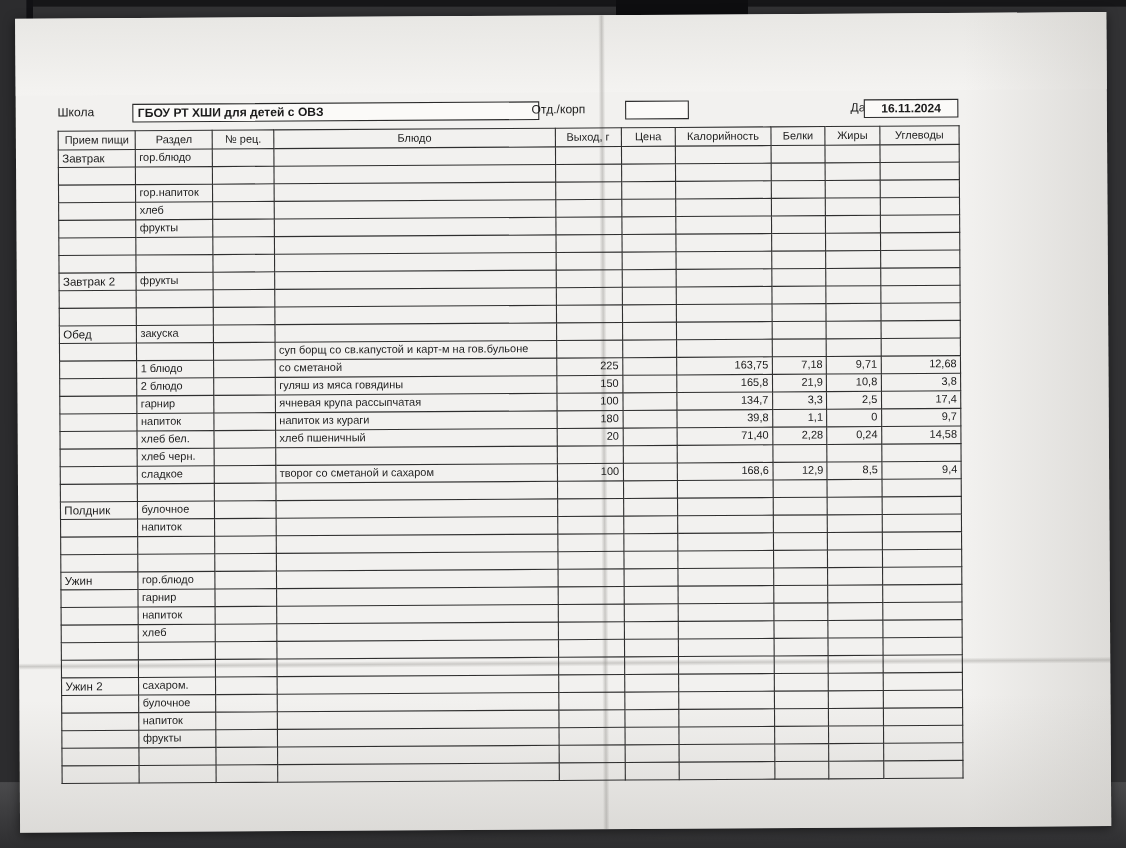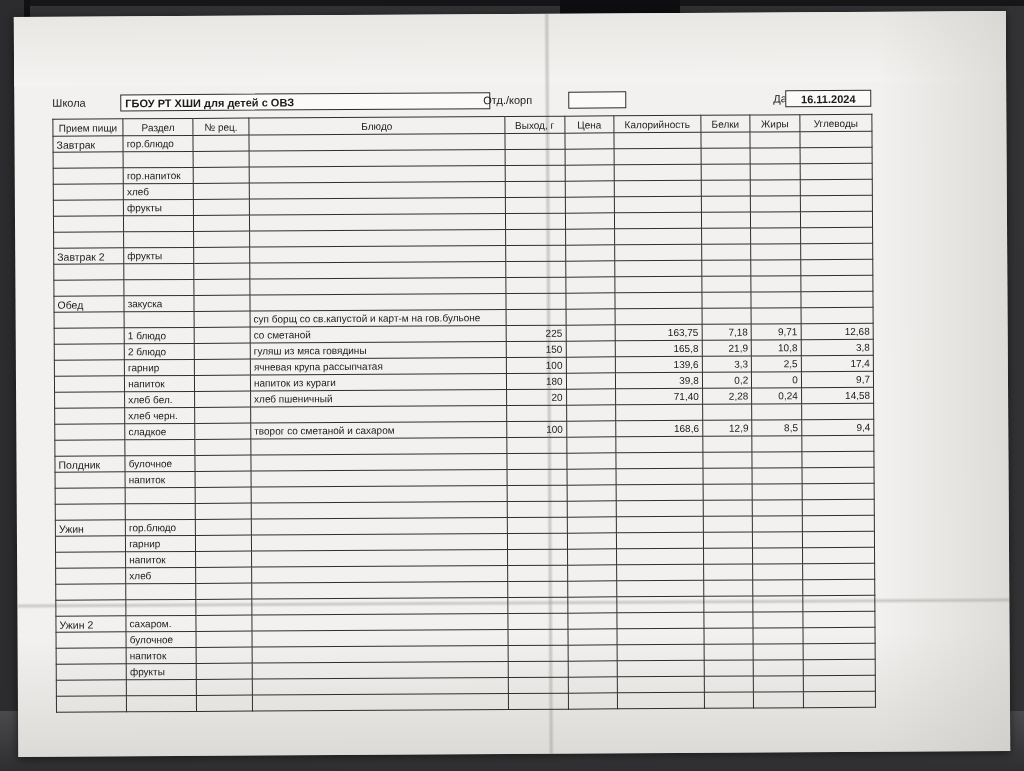--- a/index.html
+++ b/index.html
@@ -375,34 +375,34 @@
               <td class="num">10,8</td>
               <td class="num">3,8</td>
             </tr>
             <tr>
               <td class="meal"></td>
               <td class="">гарнир</td>
               <td class=""></td>
               <td class="">ячневая крупа рассыпчатая</td>
               <td class="num">100</td>
               <td class="num"></td>
-              <td class="num">139,6</td>
+              <td class="num">134,7</td>
               <td class="num">3,3</td>
               <td class="num">2,5</td>
               <td class="num">17,4</td>
             </tr>
             <tr>
               <td class="meal"></td>
               <td class="">напиток</td>
               <td class=""></td>
               <td class="">напиток из кураги</td>
               <td class="num">180</td>
               <td class="num"></td>
               <td class="num">39,8</td>
-              <td class="num">0,2</td>
+              <td class="num">1,1</td>
               <td class="num">0</td>
               <td class="num">9,7</td>
             </tr>
             <tr>
               <td class="meal"></td>
               <td class="">хлеб бел.</td>
               <td class=""></td>
               <td class="">хлеб пшеничный</td>
               <td class="num">20</td>
               <td class="num"></td>

